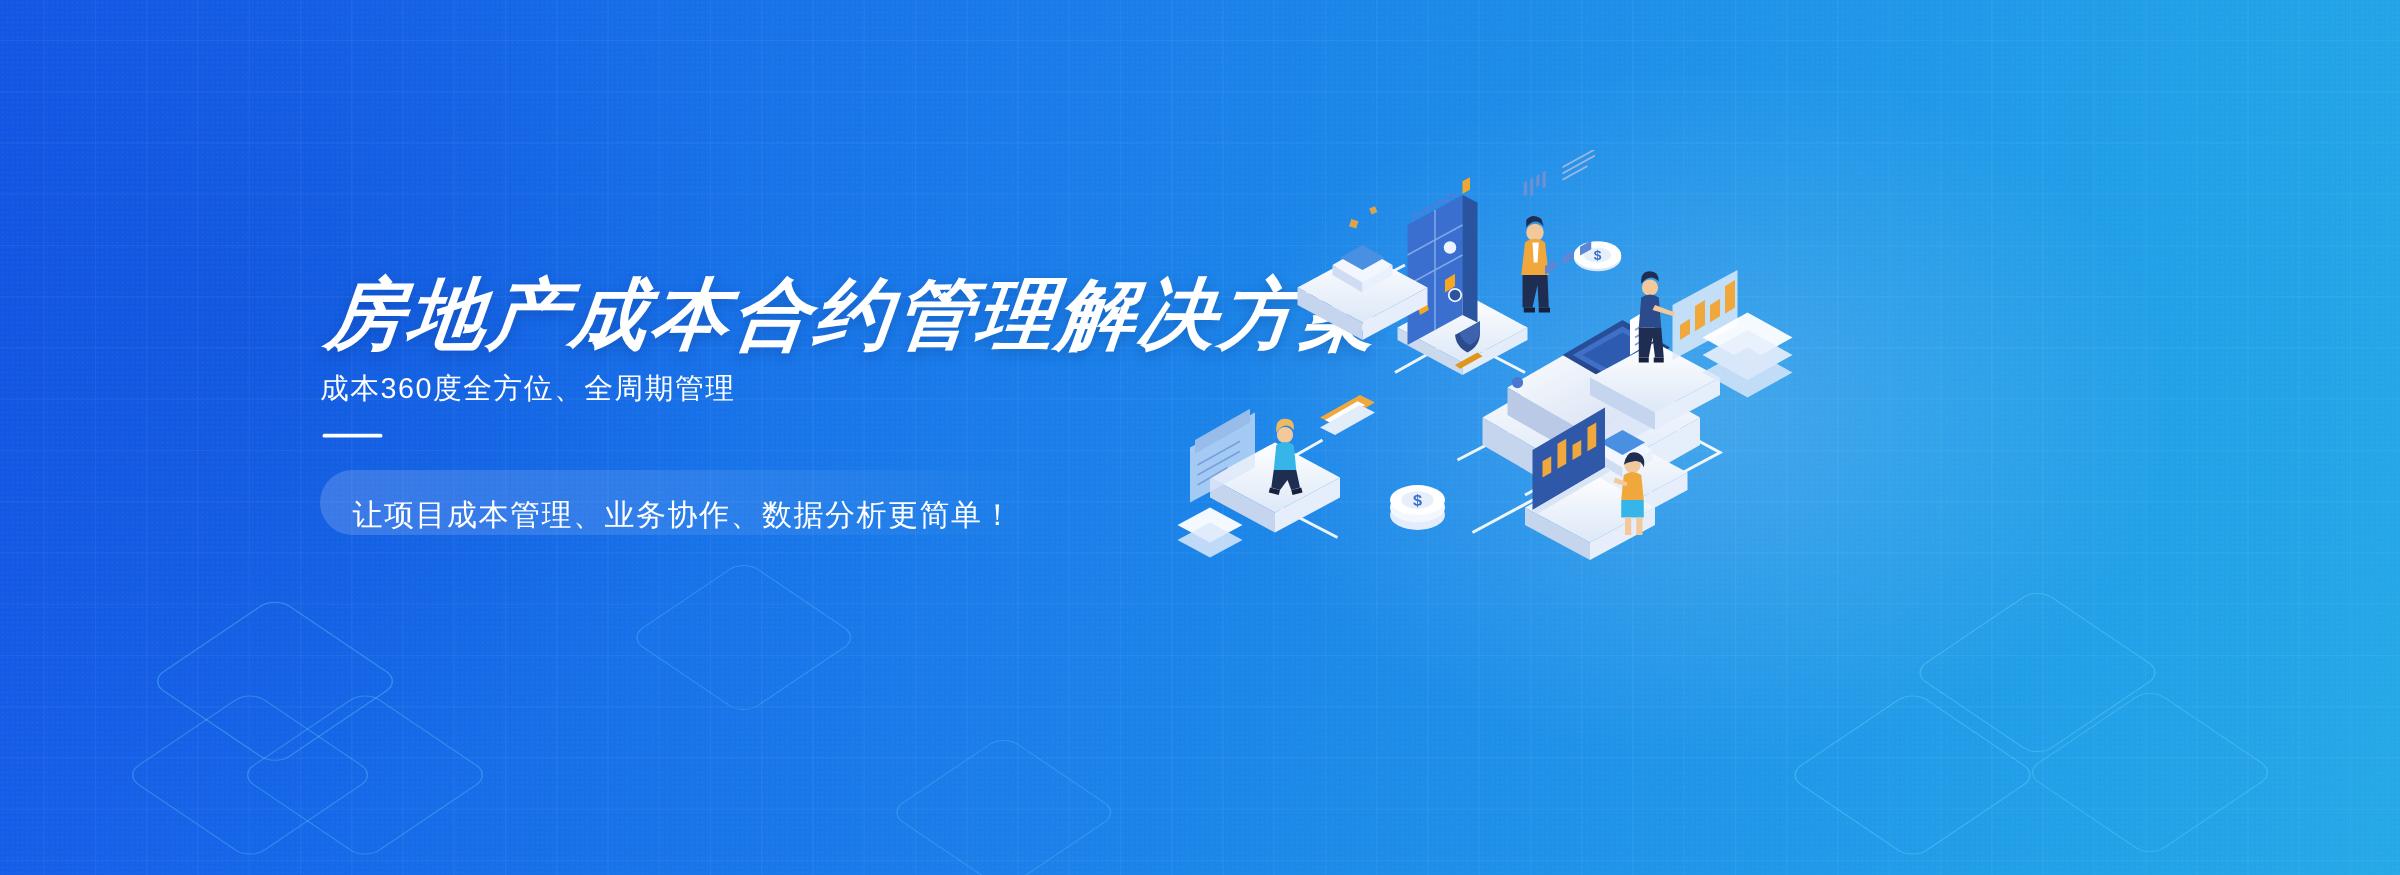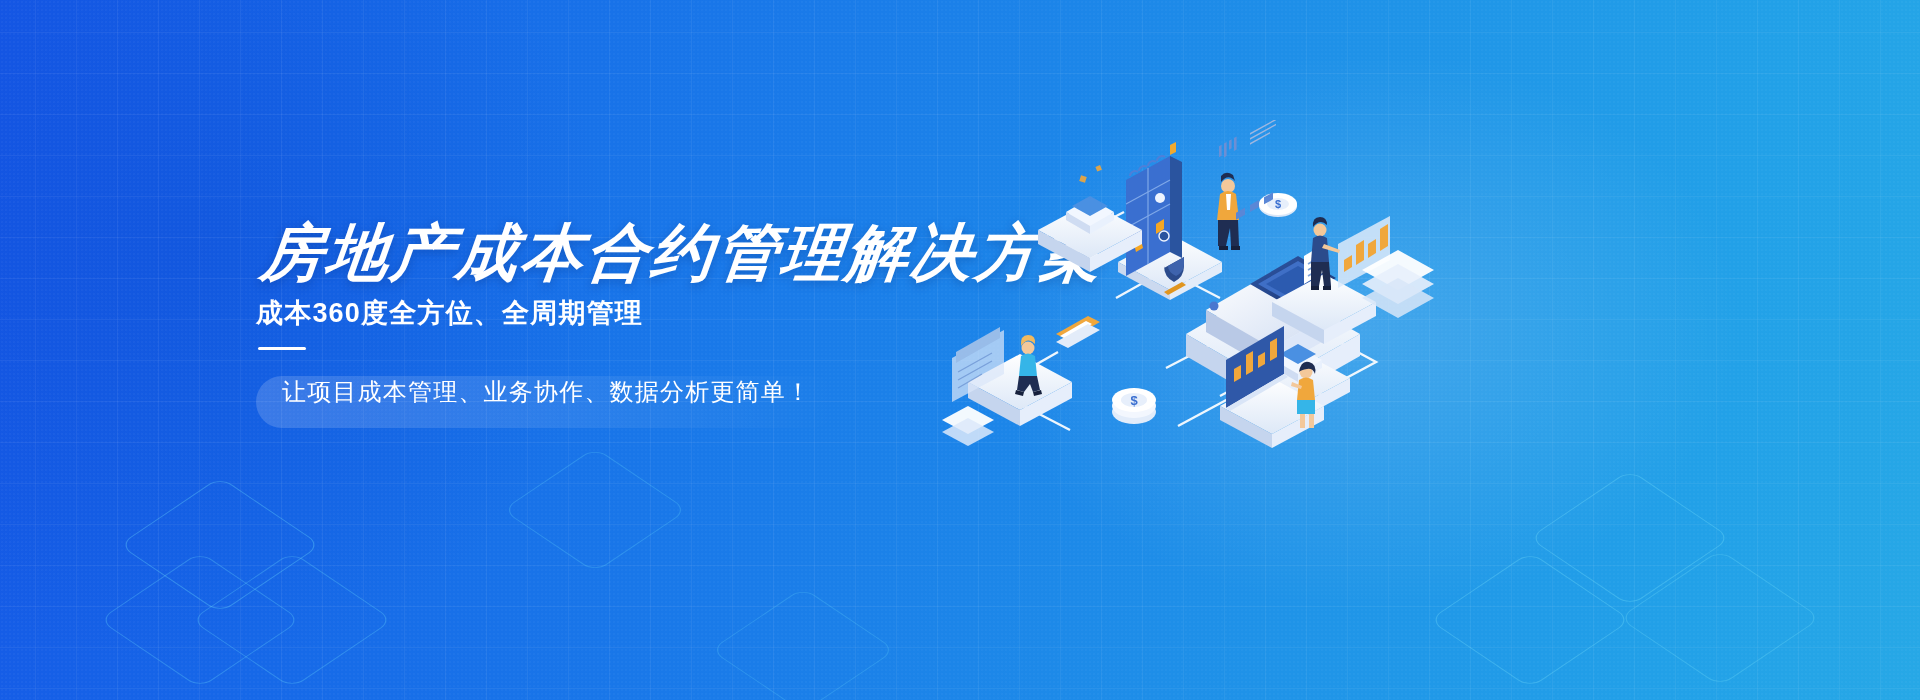--- a/index.html
+++ b/index.html
@@ -78,41 +78,41 @@
     letter-spacing:3px;
     white-space:nowrap;
     text-shadow:0 3px 10px rgba(6,40,110,0.28);
     transform:skewX(-6deg);
     transform-origin:left bottom;
   }
 
   .subhead {
     position:absolute;
     left:256px; top:297px;
-    font-size:27px;
+    font-size:23px;
     line-height:1.2;
     color:#ffffff;
     letter-spacing:1.2px;
     white-space:nowrap;
-    font-weight:bold;
+    font-weight:normal;
   }
 
   .divider {
     position:absolute;
     left:258px; top:347px;
     width:48px; height:3px;
     background:#ffffff;
     border-radius:2px;
   }
 
   .tagline-wrap {
     position:absolute;
     left:256px; top:376px;
     height:52px;
-    display:flex; align-items:flex-start;
+    display:flex; align-items:flex-end;
     padding:0 26px 0 26px;
     border-radius:26px;
     background:linear-gradient(90deg, rgba(255,255,255,0.165) 0%, rgba(255,255,255,0.10) 45%, rgba(255,255,255,0.0) 100%);
   }
   .tagline {
     font-size:24px;
     color:#ffffff;
     letter-spacing:1.2px;
     white-space:nowrap;
   }

